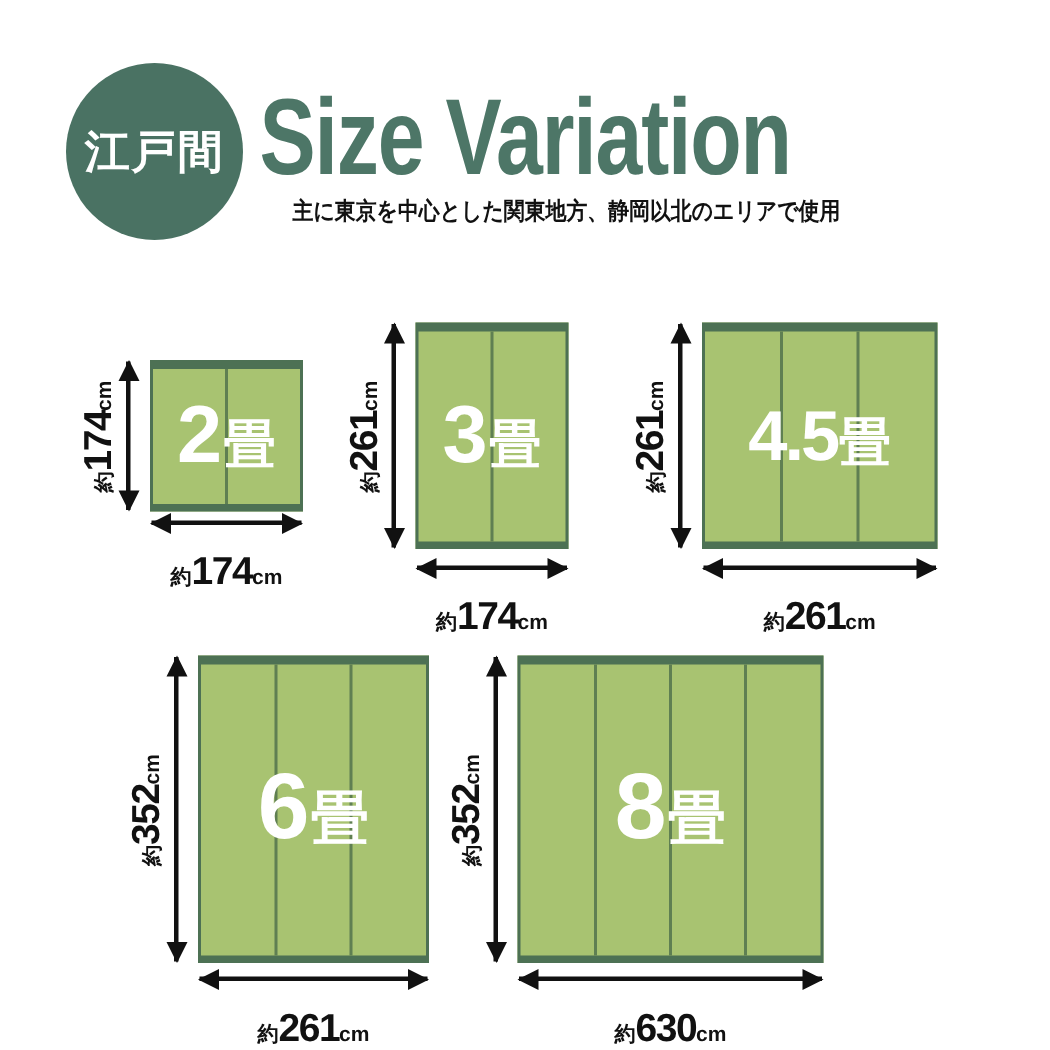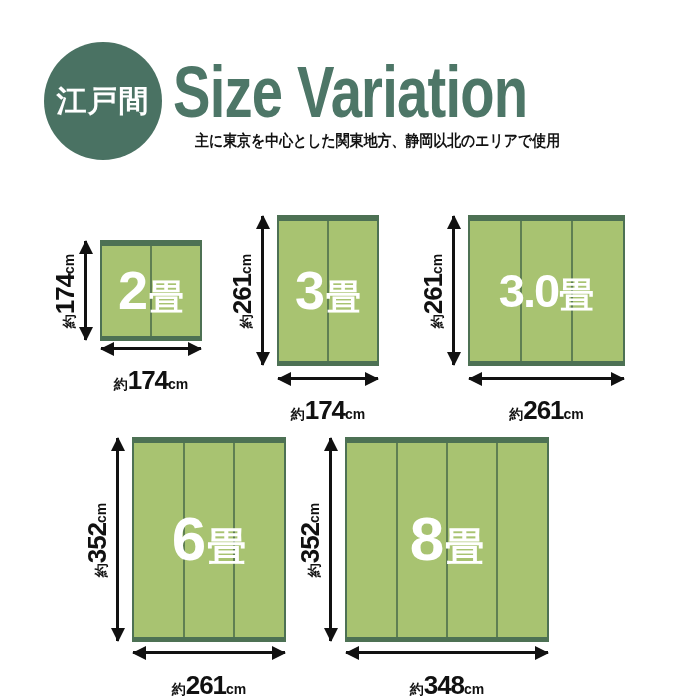--- a/index.html
+++ b/index.html
@@ -125,21 +125,21 @@
     </div>
   </div>
 
   <div class="fig fig-45">
     <div class="vlabel dim">
       <span class="pre">約</span><span class="val">261</span><span class="suf">cm</span>
     </div>
     <div class="varrow"></div>
     <div class="mat">
       <div class="mat-label">
-        <span class="num-sm">3.0</span>
+        <span class="num-sm">4.5</span>
           <span class="unit-md">畳</span>
       </div>
     <div class="divider" style="left: 33.3333%;"></div>
         <div class="divider" style="left: 66.6667%;"></div>
       </div>
     <div class="harrow"></div>
     <div class="hlabel dim">
       <span class="pre">約</span><span class="val">261</span><span class="suf">cm</span>
     </div>
   </div>
@@ -172,17 +172,17 @@
       <div class="mat-label">
         <span class="num-lg">8</span>
           <span class="unit-lg">畳</span>
       </div>
     <div class="divider" style="left: 25%;"></div>
         <div class="divider" style="left: 50%;"></div>
         <div class="divider" style="left: 75%;"></div>
       </div>
     <div class="harrow"></div>
     <div class="hlabel dim">
-      <span class="pre">約</span><span class="val">348</span><span class="suf">cm</span>
+      <span class="pre">約</span><span class="val">630</span><span class="suf">cm</span>
     </div>
   </div>
 
 </div>
 
 </body></html>

